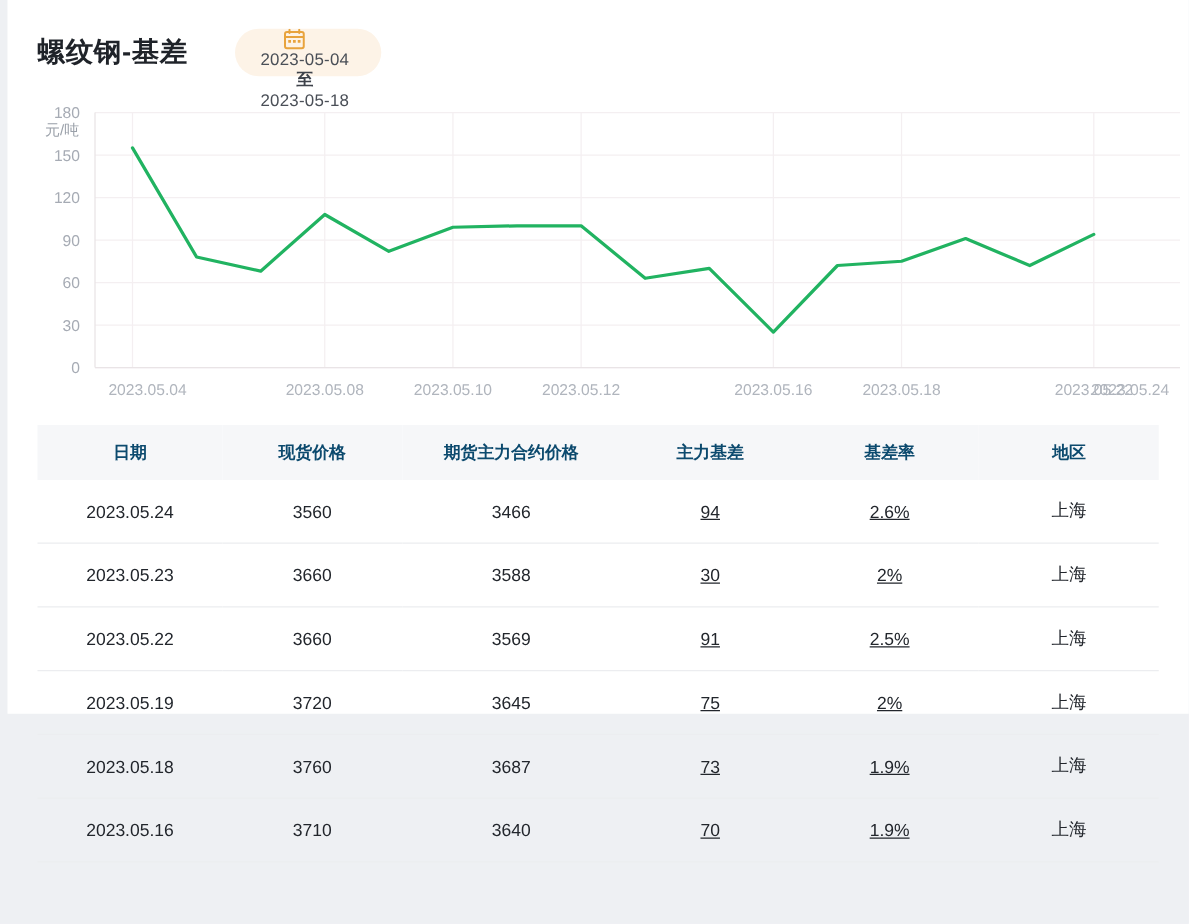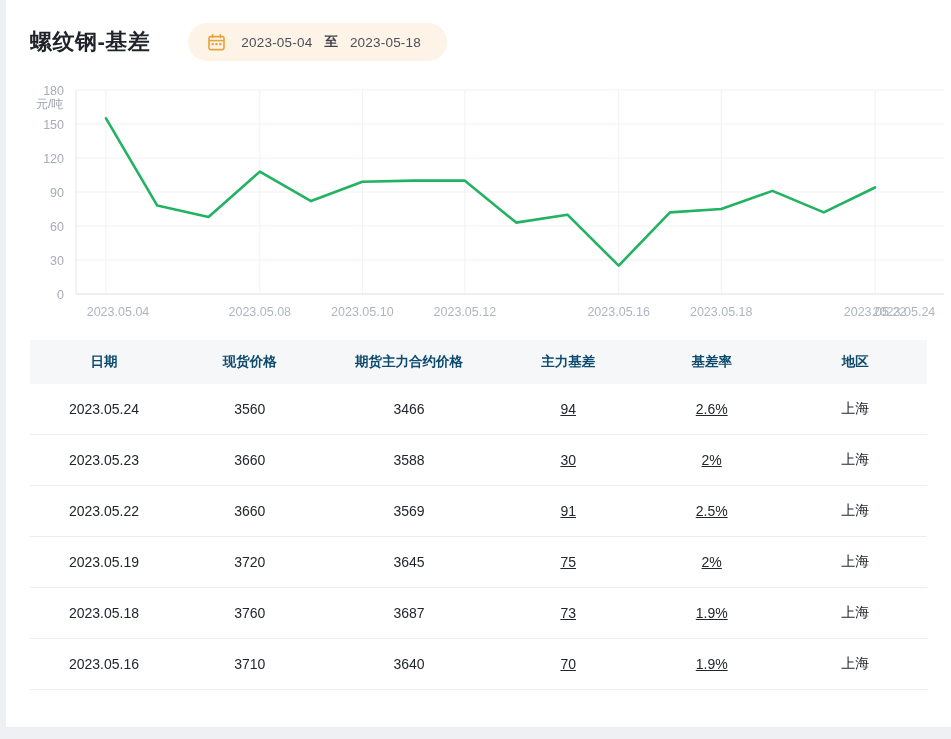--- a/index.html
+++ b/index.html
@@ -12,21 +12,21 @@
     height: 739px;
     font-family: "Liberation Sans", "DejaVu Sans", sans-serif;
     overflow: hidden;
     position: relative;
   }
   .page {
     position: absolute;
     left: 6px;
     top: 0;
     width: 945px;
-    height: 727px;
+    height: 571px;
     background: #ffffff;
     box-sizing: border-box;
   }
 
   
   .header {
     display: flex;
     align-items: center;
     padding: 22px 0 0 24px;
     height: 62px;
@@ -41,20 +41,21 @@
   }
   .date-pill {
     margin-left: 38px;
     display: flex;
     align-items: center;
     background: #fdf3e7;
     border-radius: 22px;
     height: 38px;
     padding: 0 26px 0 20px;
     box-sizing: border-box;
+    flex-direction: column;
   }
   .cal-icon {
     width: 17px;
     height: 17px;
     position: relative;
     flex: 0 0 auto;
     margin-right: 16px;
   }
   .cal-icon svg { display: block; }
   .date-text {

